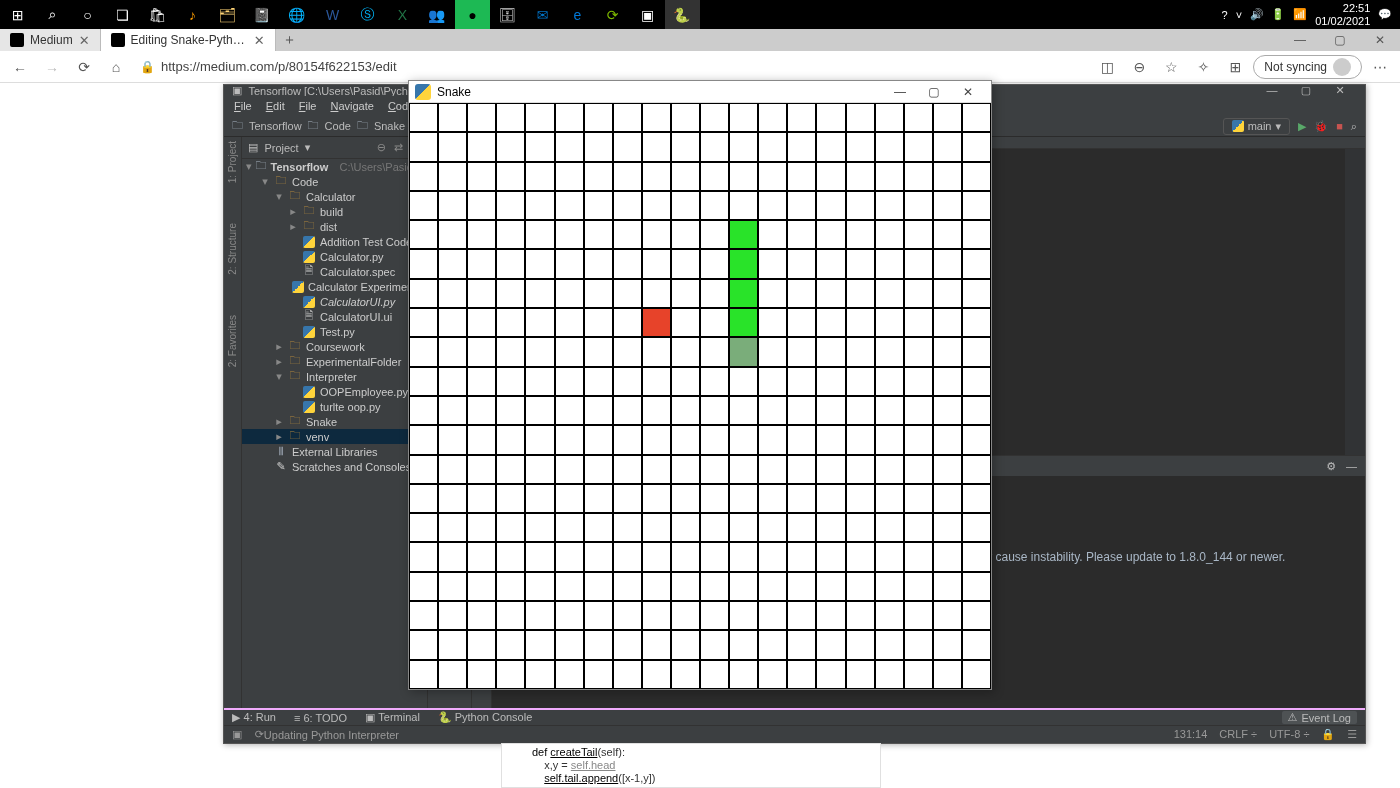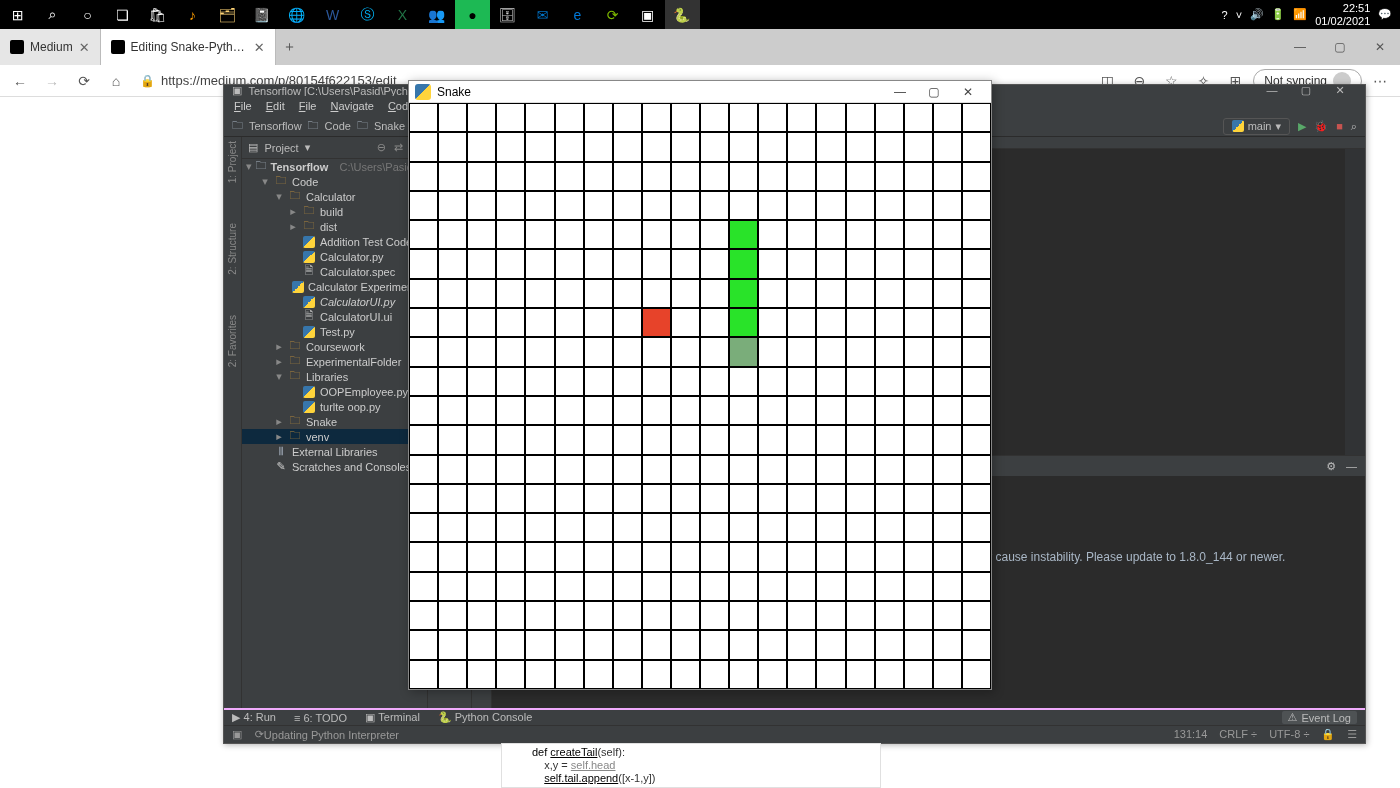--- a/index.html
+++ b/index.html
@@ -9,21 +9,21 @@
 .taskbar { position: absolute; top: 0; left: 0; width: 100%; height: 29px; background: #000; display: flex; align-items: center; color: #fff; font-size: 12px; }
 .taskbar-left { display: flex; align-items: center; height: 100%; }
 .taskbar-icon { width: 35px; height: 29px; display: flex; align-items: center; justify-content: center; font-size: 14px; }
 .taskbar-icon.active { background: #333; }
 .taskbar-spacer { flex: 1; }
 .taskbar-right { display: flex; align-items: center; gap: 8px; padding-right: 8px; font-size: 11px; }
 .clock { text-align: right; line-height: 1.1; }
 
 
 .browser { position: absolute; top: 29px; left: 0; right: 0; bottom: 0; background: #fff; display: flex; flex-direction: column; }
-.tabstrip { height: 36px; background: #ccc; display: flex; align-items: stretch; }
+.tabstrip { height: 22px; background: #ccc; display: flex; align-items: stretch; }
 .tab { display: flex; align-items: center; gap: 6px; padding: 0 10px; font-size: 12px; background: #e6e6e6; border-right: 1px solid #bbb; max-width: 175px; }
 .tab.active { background: #fff; }
 .tab-favicon { width: 14px; height: 14px; background: #000; border-radius: 2px; flex-shrink: 0; }
 .tab-title { white-space: nowrap; overflow: hidden; text-overflow: ellipsis; flex: 1; color: #333; }
 .tab-close { color: #666; font-size: 13px; }
 .newtab { width: 28px; display: flex; align-items: center; justify-content: center; color: #555; font-size: 14px; }
 .winctrl { margin-left: auto; display: flex; }
 .winbtn { width: 40px; display: flex; align-items: center; justify-content: center; color: #555; font-size: 12px; }
 
 .addrbar { height: 32px; background: #fff; border-bottom: 1px solid #ddd; display: flex; align-items: center; padding: 0 6px; gap: 4px; }
@@ -306,21 +306,21 @@
             <span>Coursework</span>
           </div>
           <div class="tree-row" style="padding-left: 32px;">
             <span class="tw">▸</span>
             <span class="fico foldico">🗀</span>
             <span>ExperimentalFolder</span>
           </div>
           <div class="tree-row" style="padding-left: 32px;">
             <span class="tw">▾</span>
             <span class="fico foldico">🗀</span>
-            <span>Libraries</span>
+            <span>Interpreter</span>
           </div>
           <div class="tree-row" style="padding-left: 46px;">
             <span class="tw"></span>
             <span class="fico "><span class="pyico"></span></span>
             <span>OOPEmployee.py</span>
           </div>
           <div class="tree-row" style="padding-left: 46px;">
             <span class="tw"></span>
             <span class="fico "><span class="pyico"></span></span>
             <span>turlte oop.py</span>

